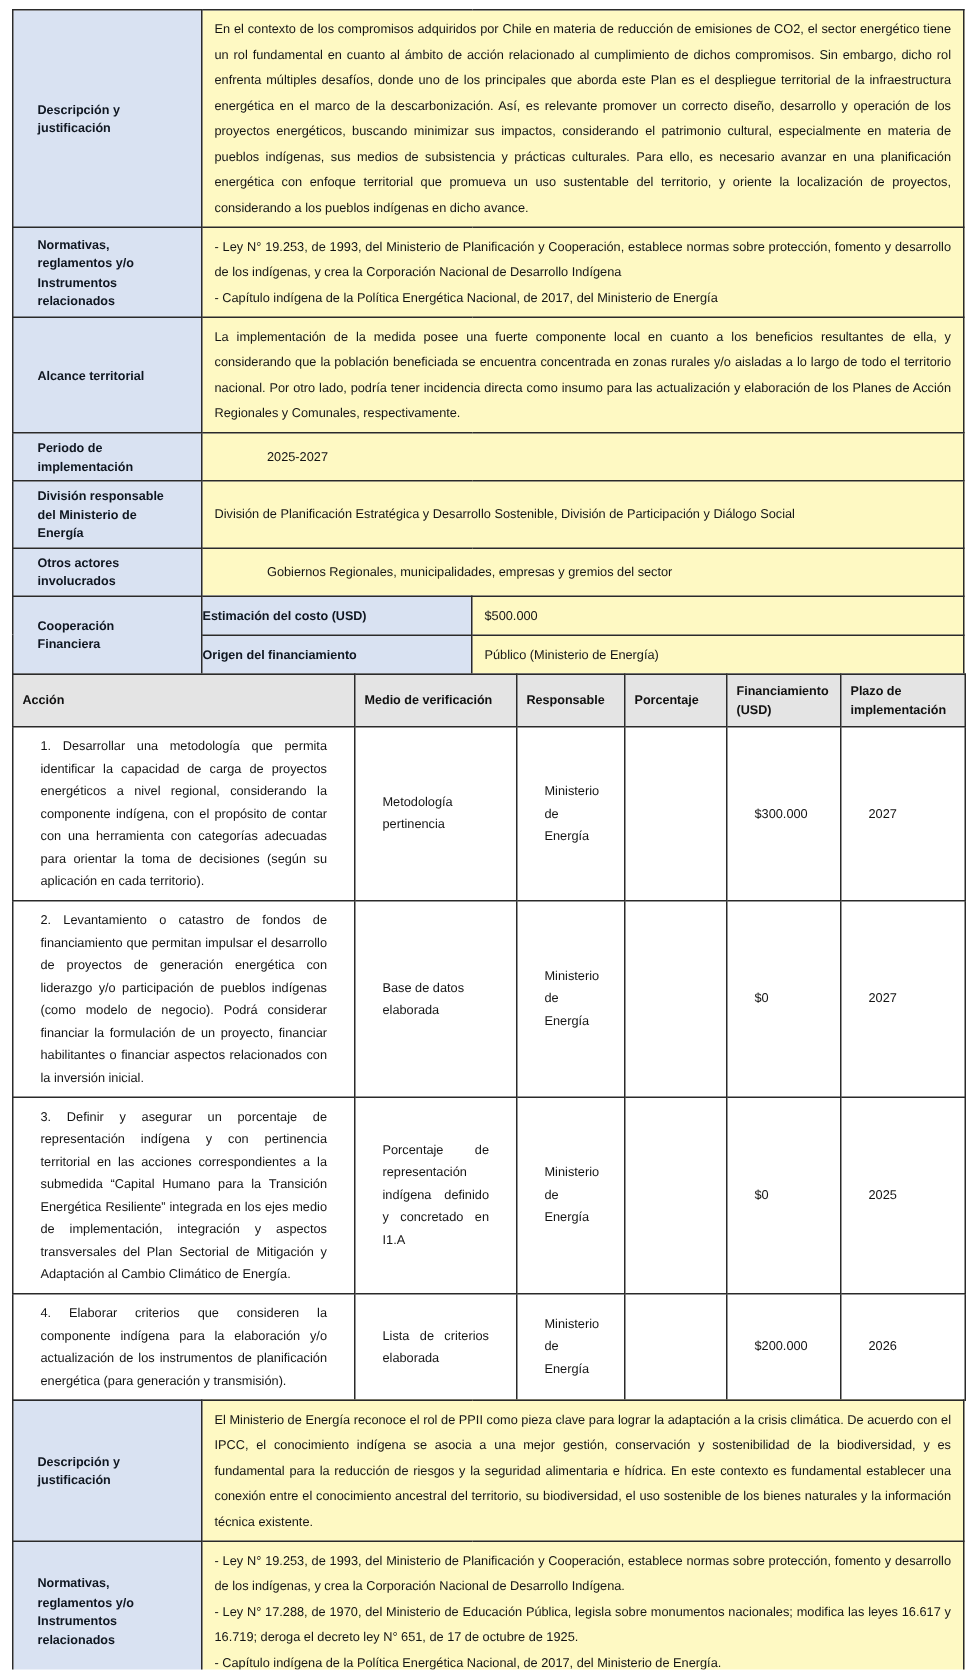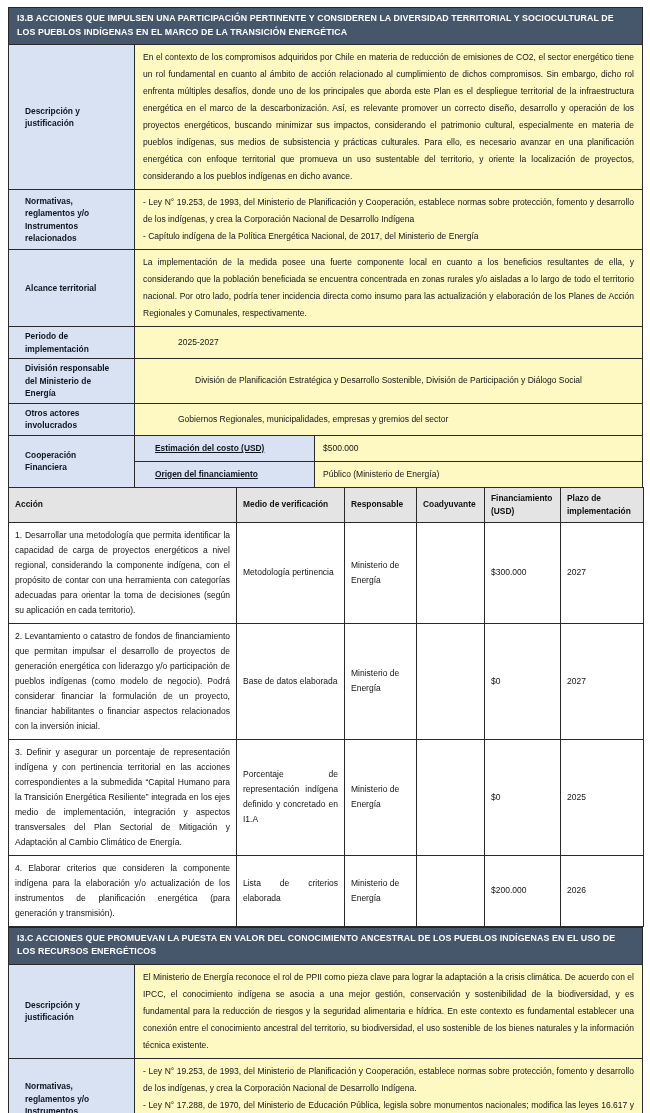--- a/index.html
+++ b/index.html
@@ -41,71 +41,69 @@
     line-height: 12.5px;
     color: #0f1620;
     padding: 3px 16px;
     vertical-align: middle;
   }
   td.sublabel {
     background: #d9e2f2;
     font-weight: bold;
     font-size: 8.4px;
     color: #0f1620;
-    padding: 3px 20px;
-    vertical-align: middle;
-    text-decoration: underline;
+    padding: 3px 0;
+    vertical-align: middle;
   }
   td.value {
     padding: 4px 8px;
     line-height: 17px;
     vertical-align: middle;
     background: #fef9c3;
   }
   .justify { text-align: justify; }
   .prewrap { white-space: pre-line; }
 
   .row-desc-b td.value    { height: 124px; }
   .row-norm-b td.value    { height: 58px; }
   .row-alc td.value       { height: 70px; }
   .row-short td.value     { height: 24px; padding-left: 43px; }
-  .row-div td.value       { height: 34px; text-align: center; }
+  .row-div td.value       { height: 34px; }
   .fin-row td.value, .fin-row td.sublabel { height: 26px; }
 
   table.action-table th {
     background: #e4e4e4;
     font-weight: bold;
     font-size: 8.4px;
     line-height: 13px;
     text-align: left;
     padding: 4px 6px;
     vertical-align: middle;
     color: #101010;
   }
   table.action-table td {
-    padding: 5px 6px;
+    padding: 5px 18px;
     line-height: 15px;
     vertical-align: middle;
     background: #ffffff;
   }
   td.acc { text-align: justify; }
   .ar1 td { height: 88px; }
   .ar2 td { height: 90px; }
   .ar3 td { height: 108px; }
   .ar4 td { height: 50px; }
 
   .row-desc-c td.value { height: 92px; margin-left: 30px; }
   .row-norm-c td.value { height: 76px; }
 </style>
 </head>
 <body>
 
 <div class="page">
 
-  <div class="section-header">I3.B ACCIONES QUE IMPULSEN UNA PARTICIPACIÓN PERTINENTE Y CONSIDEREN LA DIVERSIDAD TERRITORIAL Y SOCIOCULTURAL DE LOS PUEBLOS INDÍGENAS EN EL MARCO DE LA TRANSICIÓN ENERGÉTICA</div>
 
   <table class="info-table">
     <colgroup>
         <col style="width:126px">
         <col style="width:180px">
         <col>
       </colgroup>
     <tbody>
       <tr class="row-desc-b">
         <td class="label">Descripción y justificación</td>
@@ -151,21 +149,21 @@
         <col style="width:72px">
       <col style="width:68px">
         <col style="width:76px">
         <col style="width:83px">
     </colgroup>
     <thead>
       <tr>
         <th>Acción</th>
         <th>Medio de verificación</th>
         <th>Responsable</th>
-        <th>Coadyuvante</th>
+        <th>Porcentaje</th>
         <th>Financiamiento (USD)</th>
         <th>Plazo de implementación</th>
       </tr>
     </thead>
     <tbody>
       <tr class="ar1">
         <td class="acc">1. Desarrollar una metodología que permita identificar la capacidad de carga de proyectos energéticos a nivel regional, considerando la componente indígena, con el propósito de contar con una herramienta con categorías adecuadas para orientar la toma de decisiones (según su aplicación en cada territorio).</td>
         <td>Metodología pertinencia</td>
         <td>Ministerio de Energía</td>
         <td></td>
@@ -192,21 +190,20 @@
         <td class="acc">4. Elaborar criterios que consideren la componente indígena para la elaboración y/o actualización de los instrumentos de planificación energética (para generación y transmisión).</td>
         <td class="acc">Lista de criterios elaborada</td>
         <td>Ministerio de Energía</td>
         <td></td>
         <td>$200.000</td>
         <td>2026</td>
       </tr>
     </tbody>
   </table>
 
-  <div class="section-header">I3.C ACCIONES QUE PROMUEVAN LA PUESTA EN VALOR DEL CONOCIMIENTO ANCESTRAL DE LOS PUEBLOS INDÍGENAS EN EL USO DE LOS RECURSOS ENERGÉTICOS</div>
 
   <table class="info-table">
     <colgroup>
         <col style="width:126px">
         <col style="width:180px">
         <col>
       </colgroup>
     <tbody>
       <tr class="row-desc-c">
         <td class="label">Descripción y justificación</td>

